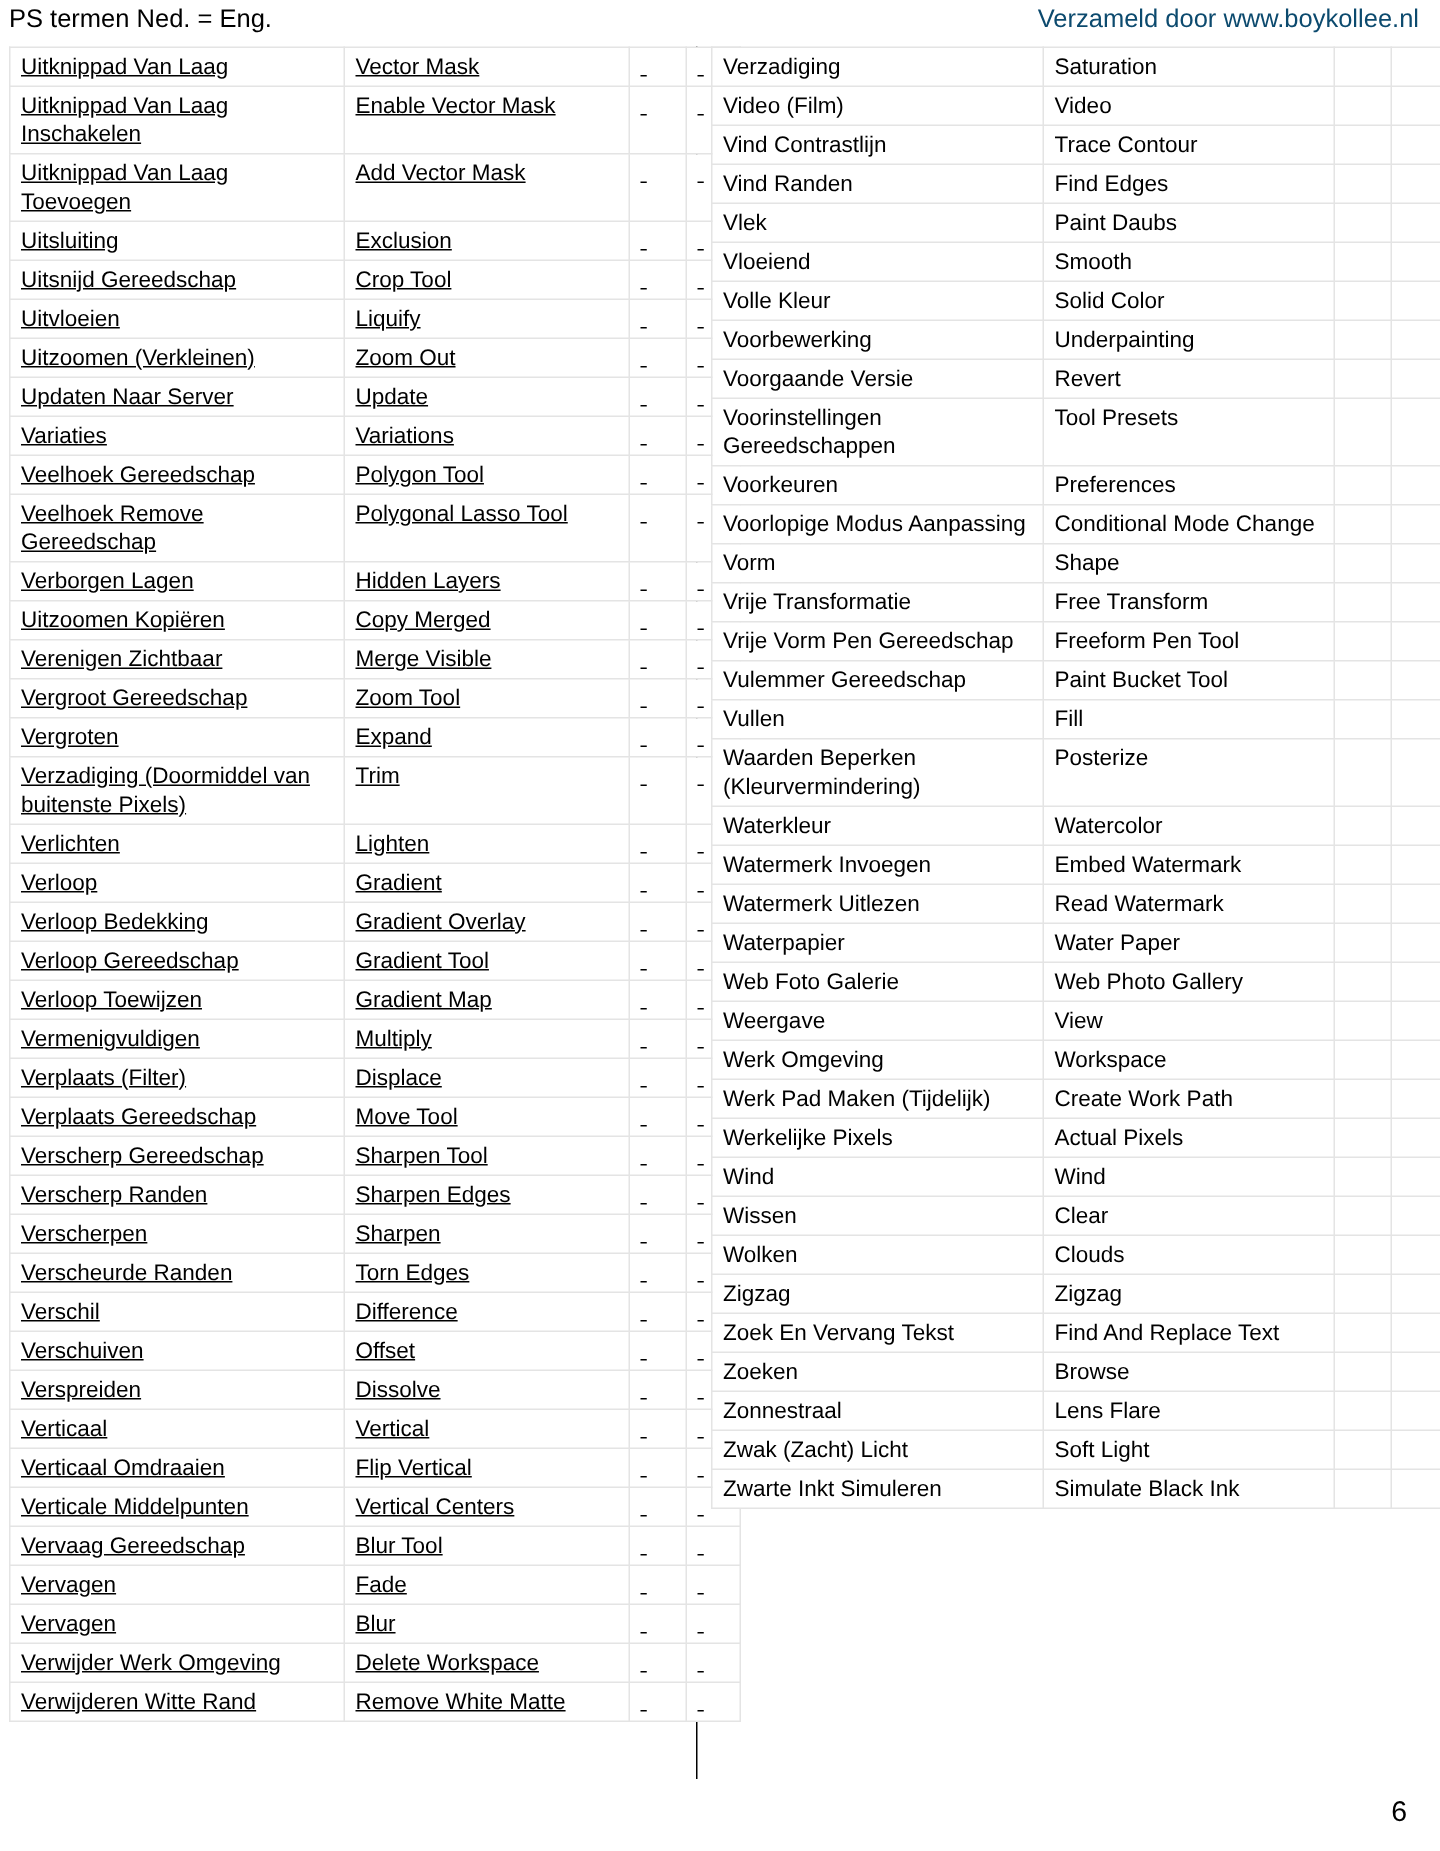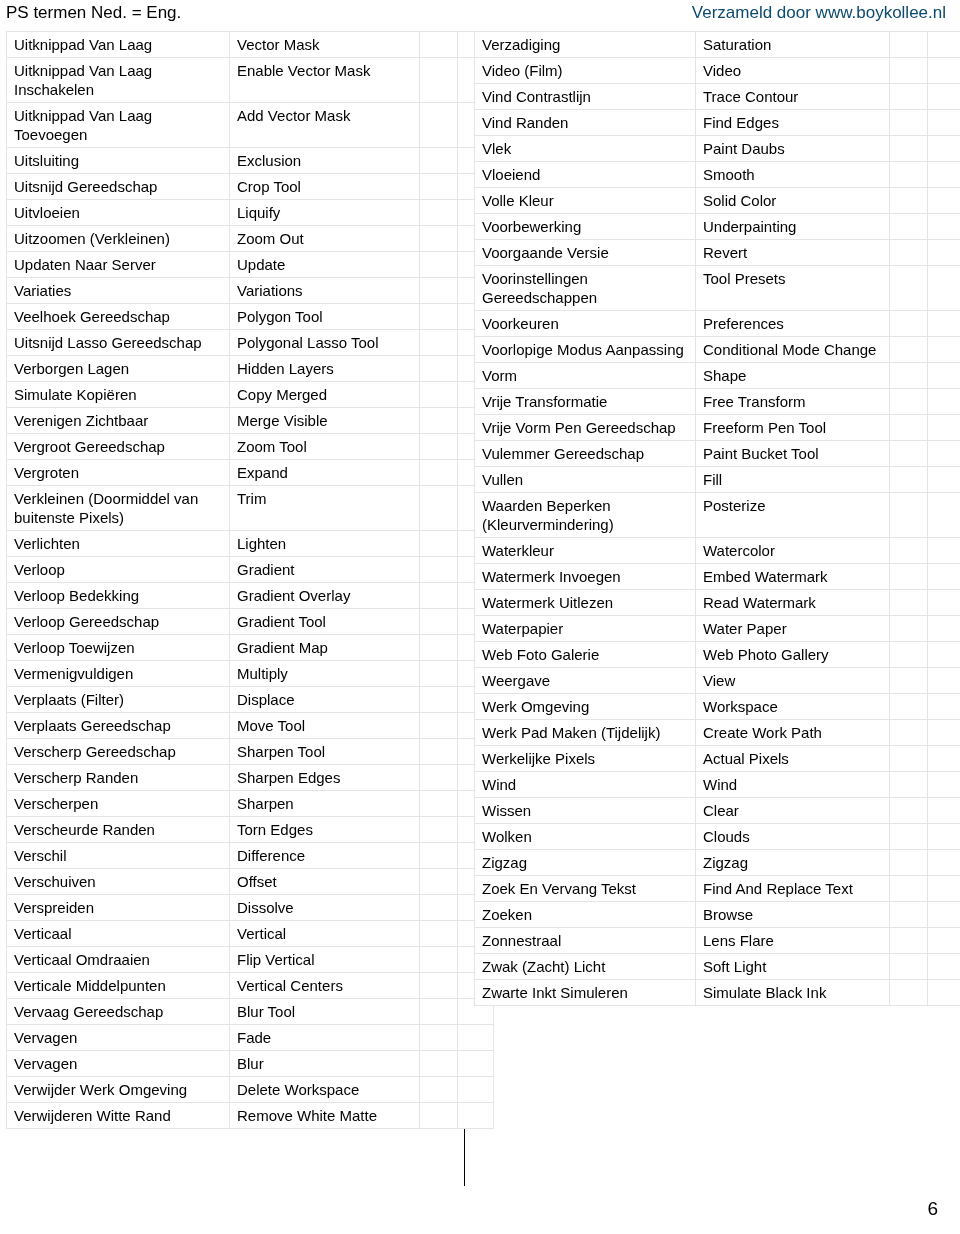--- a/index.html
+++ b/index.html
@@ -58,21 +58,21 @@
     position: absolute;
     top: 31px;
     left: 0;
     width: 960px;
   }
 
   .col {
     position: absolute;
     top: 0;
   }
-  .col-left  { left: 6px;   width: 458px; }
+  .col-left  { left: 6px;   width: 458px; text-decoration: underline; }
   .col-right { left: 474px; width: 465px; }
 
   
   .center-rule {
     position: absolute;
     left: 464px;
     top: 31px;
     width: 1px;
     height: 1155px;
     background: #000000;
@@ -184,33 +184,33 @@
               <td class="c-x">&nbsp;</td>
               <td class="c-y">&nbsp;</td>
             </tr>
             <tr>
               <td class="c-nl">Veelhoek Gereedschap</td>
               <td class="c-en">Polygon Tool</td>
               <td class="c-x">&nbsp;</td>
               <td class="c-y">&nbsp;</td>
             </tr>
             <tr>
-              <td class="c-nl">Uitsnijd Lasso Gereedschap</td>
+              <td class="c-nl">Veelhoek Remove Gereedschap</td>
               <td class="c-en">Polygonal Lasso Tool</td>
               <td class="c-x">&nbsp;</td>
               <td class="c-y">&nbsp;</td>
             </tr>
             <tr>
               <td class="c-nl">Verborgen Lagen</td>
               <td class="c-en">Hidden Layers</td>
               <td class="c-x">&nbsp;</td>
               <td class="c-y">&nbsp;</td>
             </tr>
             <tr>
-              <td class="c-nl">Simulate Kopiëren</td>
+              <td class="c-nl">Uitzoomen Kopiëren</td>
               <td class="c-en">Copy Merged</td>
               <td class="c-x">&nbsp;</td>
               <td class="c-y">&nbsp;</td>
             </tr>
             <tr>
               <td class="c-nl">Verenigen Zichtbaar</td>
               <td class="c-en">Merge Visible</td>
               <td class="c-x">&nbsp;</td>
               <td class="c-y">&nbsp;</td>
             </tr>
@@ -220,21 +220,21 @@
               <td class="c-x">&nbsp;</td>
               <td class="c-y">&nbsp;</td>
             </tr>
             <tr>
               <td class="c-nl">Vergroten</td>
               <td class="c-en">Expand</td>
               <td class="c-x">&nbsp;</td>
               <td class="c-y">&nbsp;</td>
             </tr>
             <tr>
-              <td class="c-nl">Verkleinen (Doormiddel van buitenste Pixels)</td>
+              <td class="c-nl">Verzadiging (Doormiddel van buitenste Pixels)</td>
               <td class="c-en">Trim</td>
               <td class="c-x">&nbsp;</td>
               <td class="c-y">&nbsp;</td>
             </tr>
             <tr>
               <td class="c-nl">Verlichten</td>
               <td class="c-en">Lighten</td>
               <td class="c-x">&nbsp;</td>
               <td class="c-y">&nbsp;</td>
             </tr>

